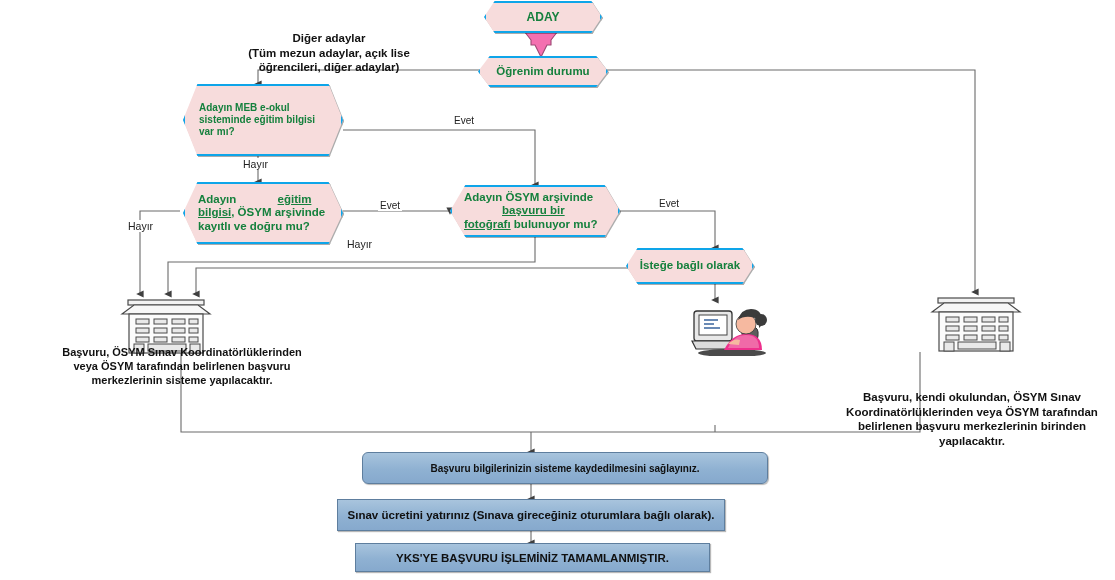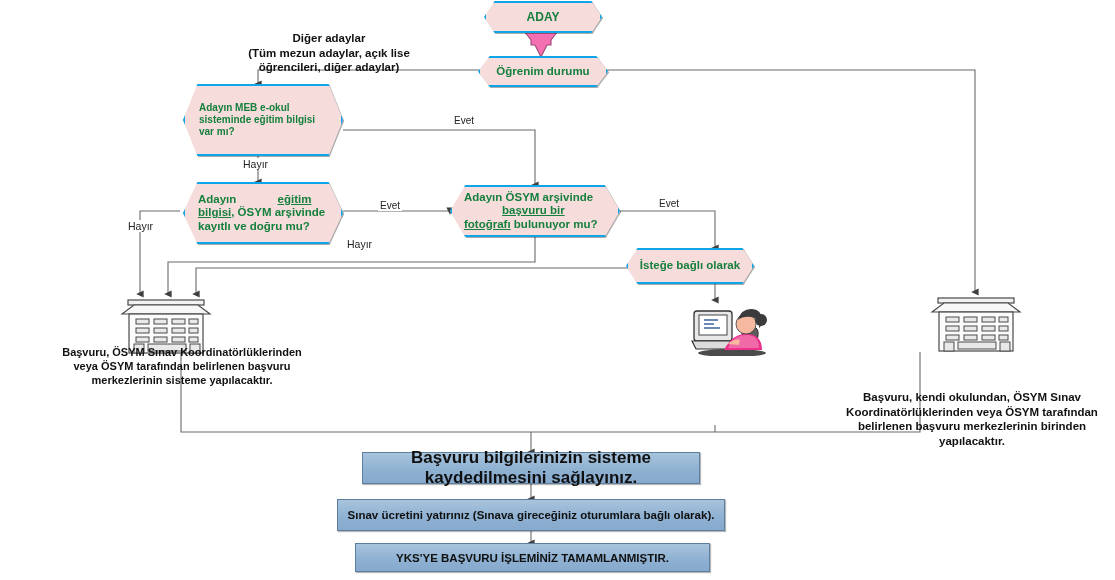--- a/index.html
+++ b/index.html
@@ -199,21 +199,21 @@
   </div>
 
 
   <div class="cap" style="left:836px;top:356px;width:272px;font-size:11.5px;margin-top:34px;">
     <div>Başvuru, kendi okulundan,  ÖSYM Sınav</div>
     <div>Koordinatörlüklerinden veya ÖSYM tarafından</div>
     <div>belirlenen başvuru merkezlerinin birinden</div>
     <div>yapılacaktır.</div>
   </div>
 
-  <div class="bluebox" style="left:362px;top:452px;width:338px;height:32px;font-size:17px;">
+  <div class="bluebox" style="left:362px;top:452px;width:406px;height:32px;font-size:10px;border-radius:6px;">
     <span>Başvuru bilgilerinizin sisteme kaydedilmesini sağlayınız.</span>
   </div>
 
   <div class="bluebox" style="left:337px;top:499px;width:388px;height:32px;font-size:11.5px;">
     <span>Sınav ücretini yatırınız (Sınava gireceğiniz oturumlara bağlı olarak).</span>
   </div>
 
   <div class="bluebox" style="left:355px;top:543px;width:355px;height:29px;font-size:11.5px;">
     <span>YKS'YE BAŞVURU İŞLEMİNİZ TAMAMLANMIŞTIR.</span>
   </div>

